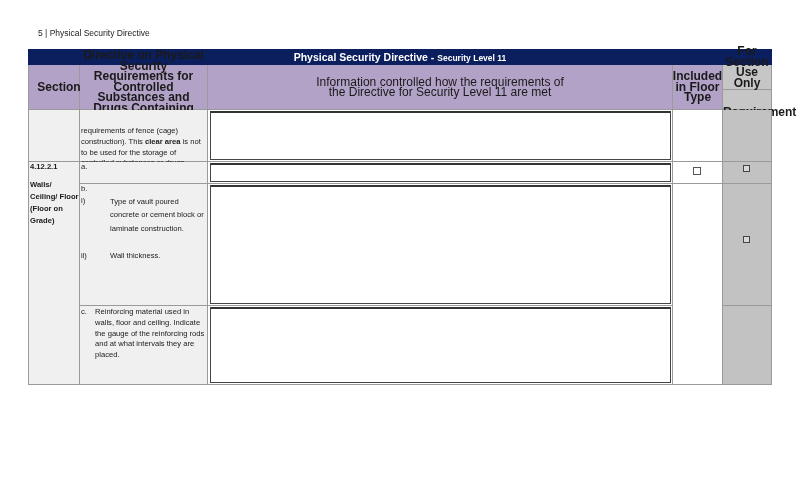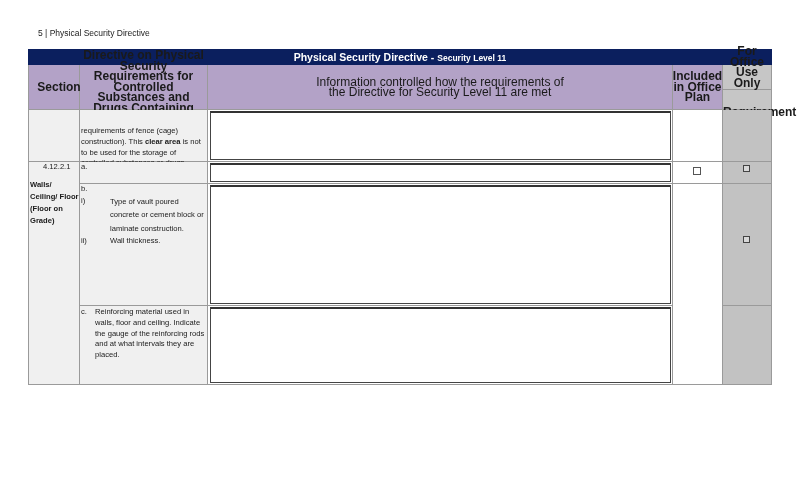--- a/index.html
+++ b/index.html
@@ -23,44 +23,44 @@
   .c-dir { left:52px; width:128px; background:#f0f0f0; padding:0 2px 0 1px; }
   .c-info { left:180px; width:465px; background:#fff; }
   .c-floor { left:645px; width:50px; background:#fff; }
   .c-office { left:695px; width:49px; background:#c2c2c2; }
   .inputbox { position:absolute; left:2px; right:1px; top:1px; bottom:1px; border:1.5px solid #444;
               border-top:2px solid #333; box-sizing:border-box; background:#fff; }
   .list-row { display:flex; }
   .lbl { width:14px; flex:none; }
   .lbl-wide { width:29px; flex:none; }
   .txt { flex:1; }
-  .sec-num { font-weight:normal; padding-left:14px; }
+  .sec-num { font-weight:bold; padding-left:1px; }
   .sec-name { font-weight:bold; margin-top:6px; padding-left:1px; line-height:12px; }
   .chk { position:absolute; width:8px; height:8px; border:1px solid #555; box-sizing:border-box; background:#fff; }
   .chk-dark { width:7px; height:7px; border:1.5px solid #444; background:#d8d8d8; }
 </style>
 </head>
 <body>
 
 <div class="page-header">5 | Physical Security Directive</div>
 
 <div class="tbl">
   <div class="title-bar">
     <span>Physical Security Directive - </span><span class="sub">Security Level 11</span>
   </div>
 
   <div class="hdr" style="left:0;width:52px;border-left:1px solid #9a9a9a;padding-left:10px;">Section</div>
   <div class="hdr" style="left:52px;width:128px;padding:0 3px;">Directive on Physical Security Requirements for Controlled Substances and Drugs Containing Cannabis</div>
   <div class="hdr hdr-info" style="left:180px;width:465px;flex-direction:column;font-weight:normal;">
     <div>Information controlled how the requirements of</div>
     <div>the Directive for Security Level 11 are met</div>
   </div>
-  <div class="hdr" style="left:645px;width:50px;padding:0 3px;">Included in Office Plan</div>
+  <div class="hdr" style="left:645px;width:50px;padding:0 3px;">Included in Floor Type</div>
   <div class="hdr hdr-office" style="left:695px;width:49px;">
-    <div class="top">For Office Use Only</div>
+    <div class="top">For Section Use Only</div>
     <div class="bot">Requirement Met</div>
   </div>
 
   <div class="cell c-sec" style="top:61px;height:52px;"></div>
   <div class="cell c-dir" style="top:61px;height:52px;padding-top:16px;">
     <span>requirements of fence (cage) construction). This </span><b>clear area</b><span> is not to be used for the storage of controlled substances or drugs containing cannabis.</span>
   </div>
   <div class="cell c-info" style="top:61px;height:52px;">
     <div class="inputbox"></div>
   </div>
@@ -87,21 +87,21 @@
   </div>
 
   <div class="cell c-dir" style="top:135px;height:122px;">
     <div class="list-row">
       <span class="lbl">b.</span>
     </div>
     <div class="list-row" style="line-height:12px;">
       <span class="lbl-wide">i)</span>
       <span class="txt" style="line-height:13.5px;">Type of vault   poured concrete or cement block or laminate construction.</span>
     </div>
-    <div class="list-row" style="margin-top:1px;">
+    <div class="list-row" style="margin-top:16px;">
       <span class="lbl-wide">ii)</span>
       <span class="txt">Wall thickness.</span>
     </div>
   </div>
   <div class="cell c-info" style="top:135px;height:122px;">
     <div class="inputbox"></div>
   </div>
   <div class="cell c-floor" style="top:135px;height:201px;"></div>
   <div class="cell c-office" style="top:135px;height:122px;">
     <div class="chk chk-dark" style="left:20px;top:52px;"></div>

